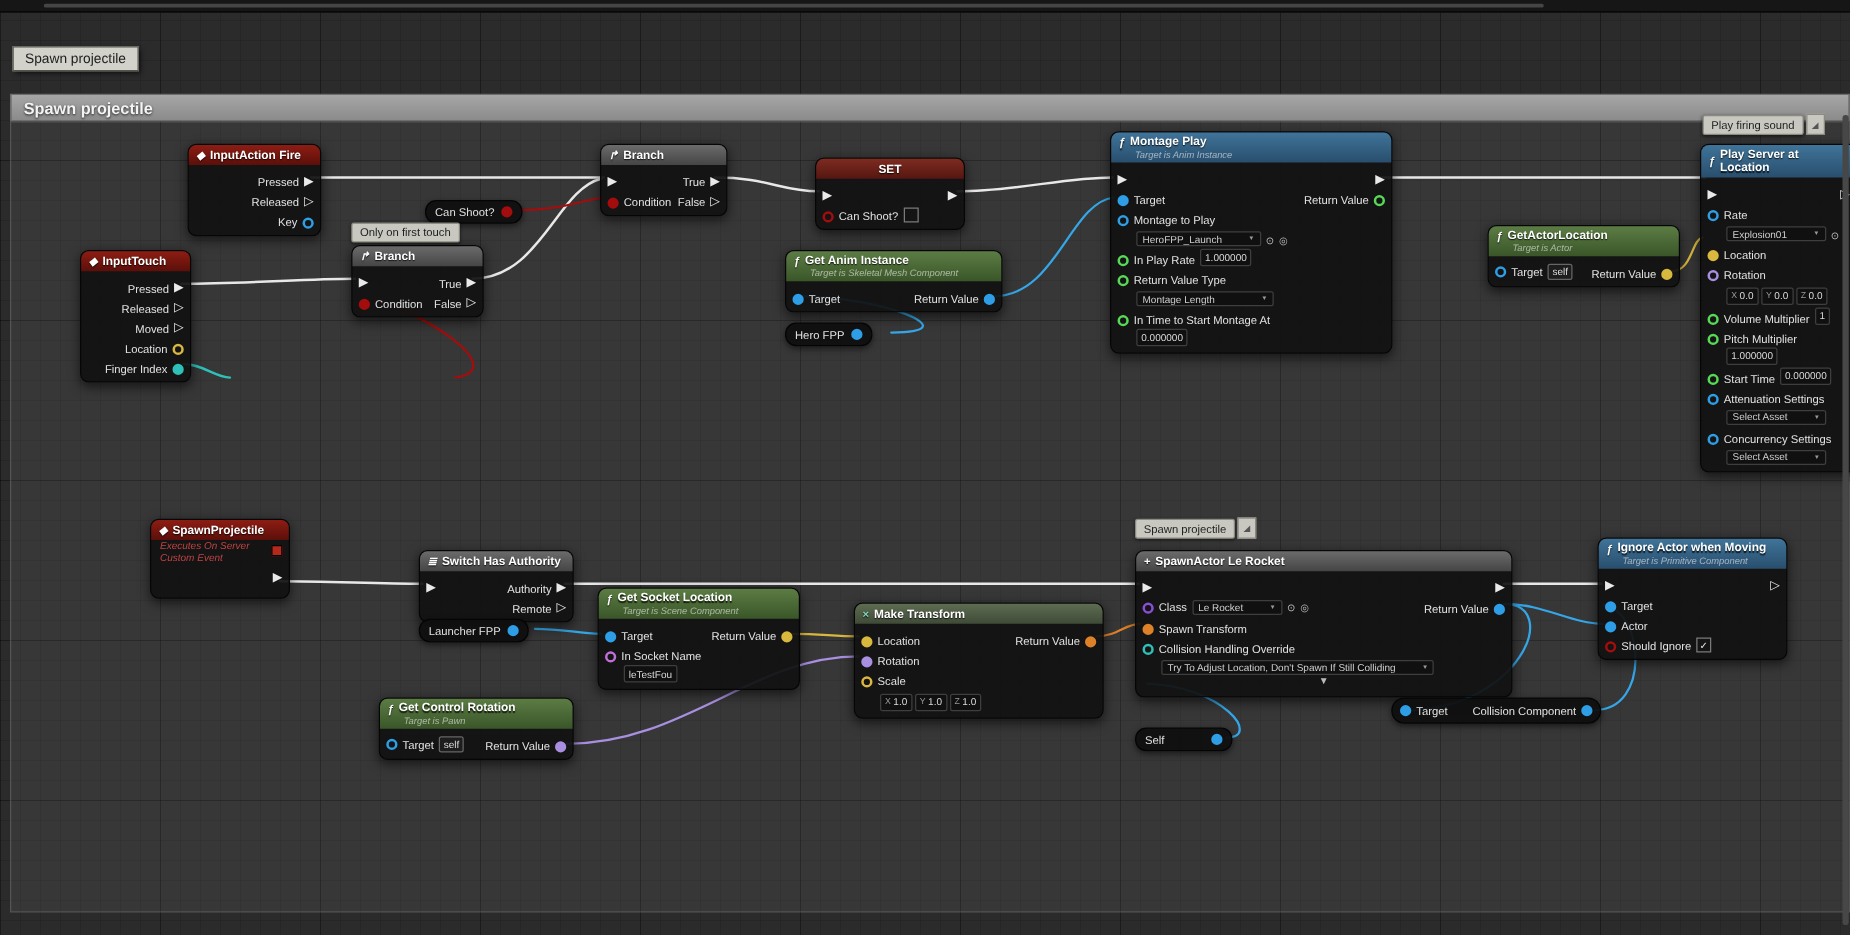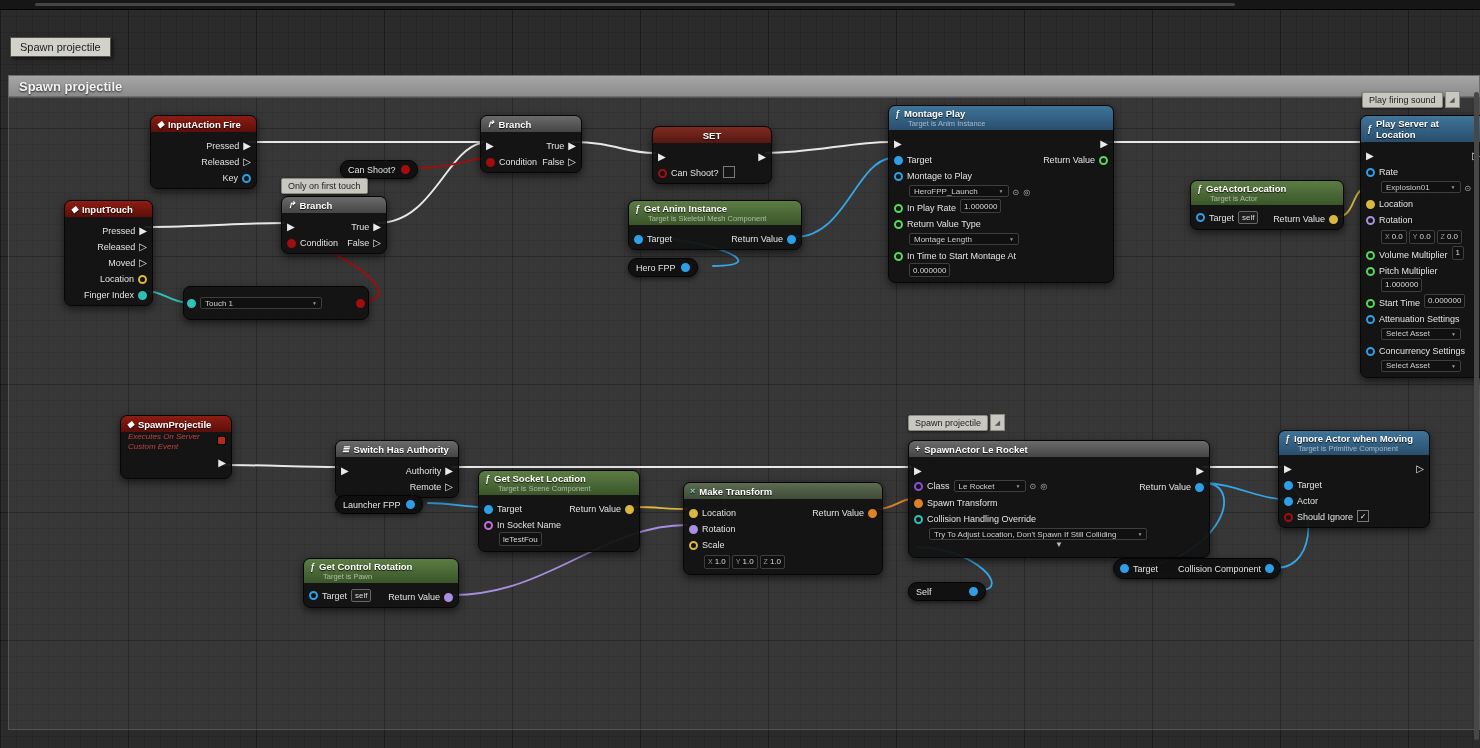--- a/index.html
+++ b/index.html
@@ -25,21 +25,21 @@
   .comment-body{position:absolute;background:rgba(165,165,165,.10);border:1px solid rgba(140,140,140,.35);z-index:0}
 
   .wires{position:absolute;left:0;top:0;z-index:2;pointer-events:none}
 
   .node{position:absolute;background:rgba(17,17,17,.93);border:1px solid #060606;border-radius:7px;
      box-shadow:0 3px 9px rgba(0,0,0,.6);z-index:3;color:#e0e0e0}
   .hdr{display:flex;align-items:center;gap:4px;padding:2px 6px;border-radius:6px 6px 0 0;
      font-size:9.5px;font-weight:bold;color:#fff;text-shadow:0 1px 1px rgba(0,0,0,.85);min-height:12px}
   .hdr2{display:block;padding:2px 6px;border-radius:6px 6px 0 0}
   .hline{display:flex;align-items:center;gap:4px;font-size:9.5px;font-weight:bold;color:#fff;text-shadow:0 1px 1px rgba(0,0,0,.85)}
-  .hsub{font-size:7.5px;color:rgba(255,255,255,.55);margin-left:13px;line-height:9px}
+  .hsub{font-size:7.5px;font-style:italic;color:rgba(255,255,255,.55);margin-left:13px;line-height:9px}
   .hdr-event{background:linear-gradient(#8d1d13,#5c0f0a)}
   .hdr-gray{background:linear-gradient(#6b6b6b,#454545)}
   .hdr-green{background:linear-gradient(#5c7c44,#3a5629)}
   .hdr-blue{background:linear-gradient(#3f7499,#294e6d)}
   .hdr-set{background:linear-gradient(#7e2b21,#551710);justify-content:center}
   .hdr-mt{background:linear-gradient(#5e6c52,#3f4b37)}
   .hicon{font-style:italic;font-size:9px;flex:none}
   .hicon-mt{color:#86d8c3;font-style:normal}
 
   .rows{padding:3px 0 5px}
@@ -245,28 +245,20 @@
             <span class="plabel">Condition</span>
           </span>
         <span class="rg">
             <span class="plabel">False</span>
             <span class="xpin">▷</span>
           </span>
       </div>
     </div>
   </div>
 
-  <div class="node compare" style="left:183px;top:286px;width:184px">
-    <span class="pin pc-teal f pl"></span>
-    <span class="pin pc-red f pr"></span>
-    <div class="dd">
-      <span>Touch 1</span>
-      <span class="arr">▼</span>
-    </div>
-  </div>
 
   <div class="node" style="left:652px;top:126px;width:118px">
     <div class="hdr hdr-set">
       <span>SET</span>
     </div>
     <div class="rows">
       <div class="row split">
         <span class="lg">
             <span class="xpin">▶</span>
           </span>

